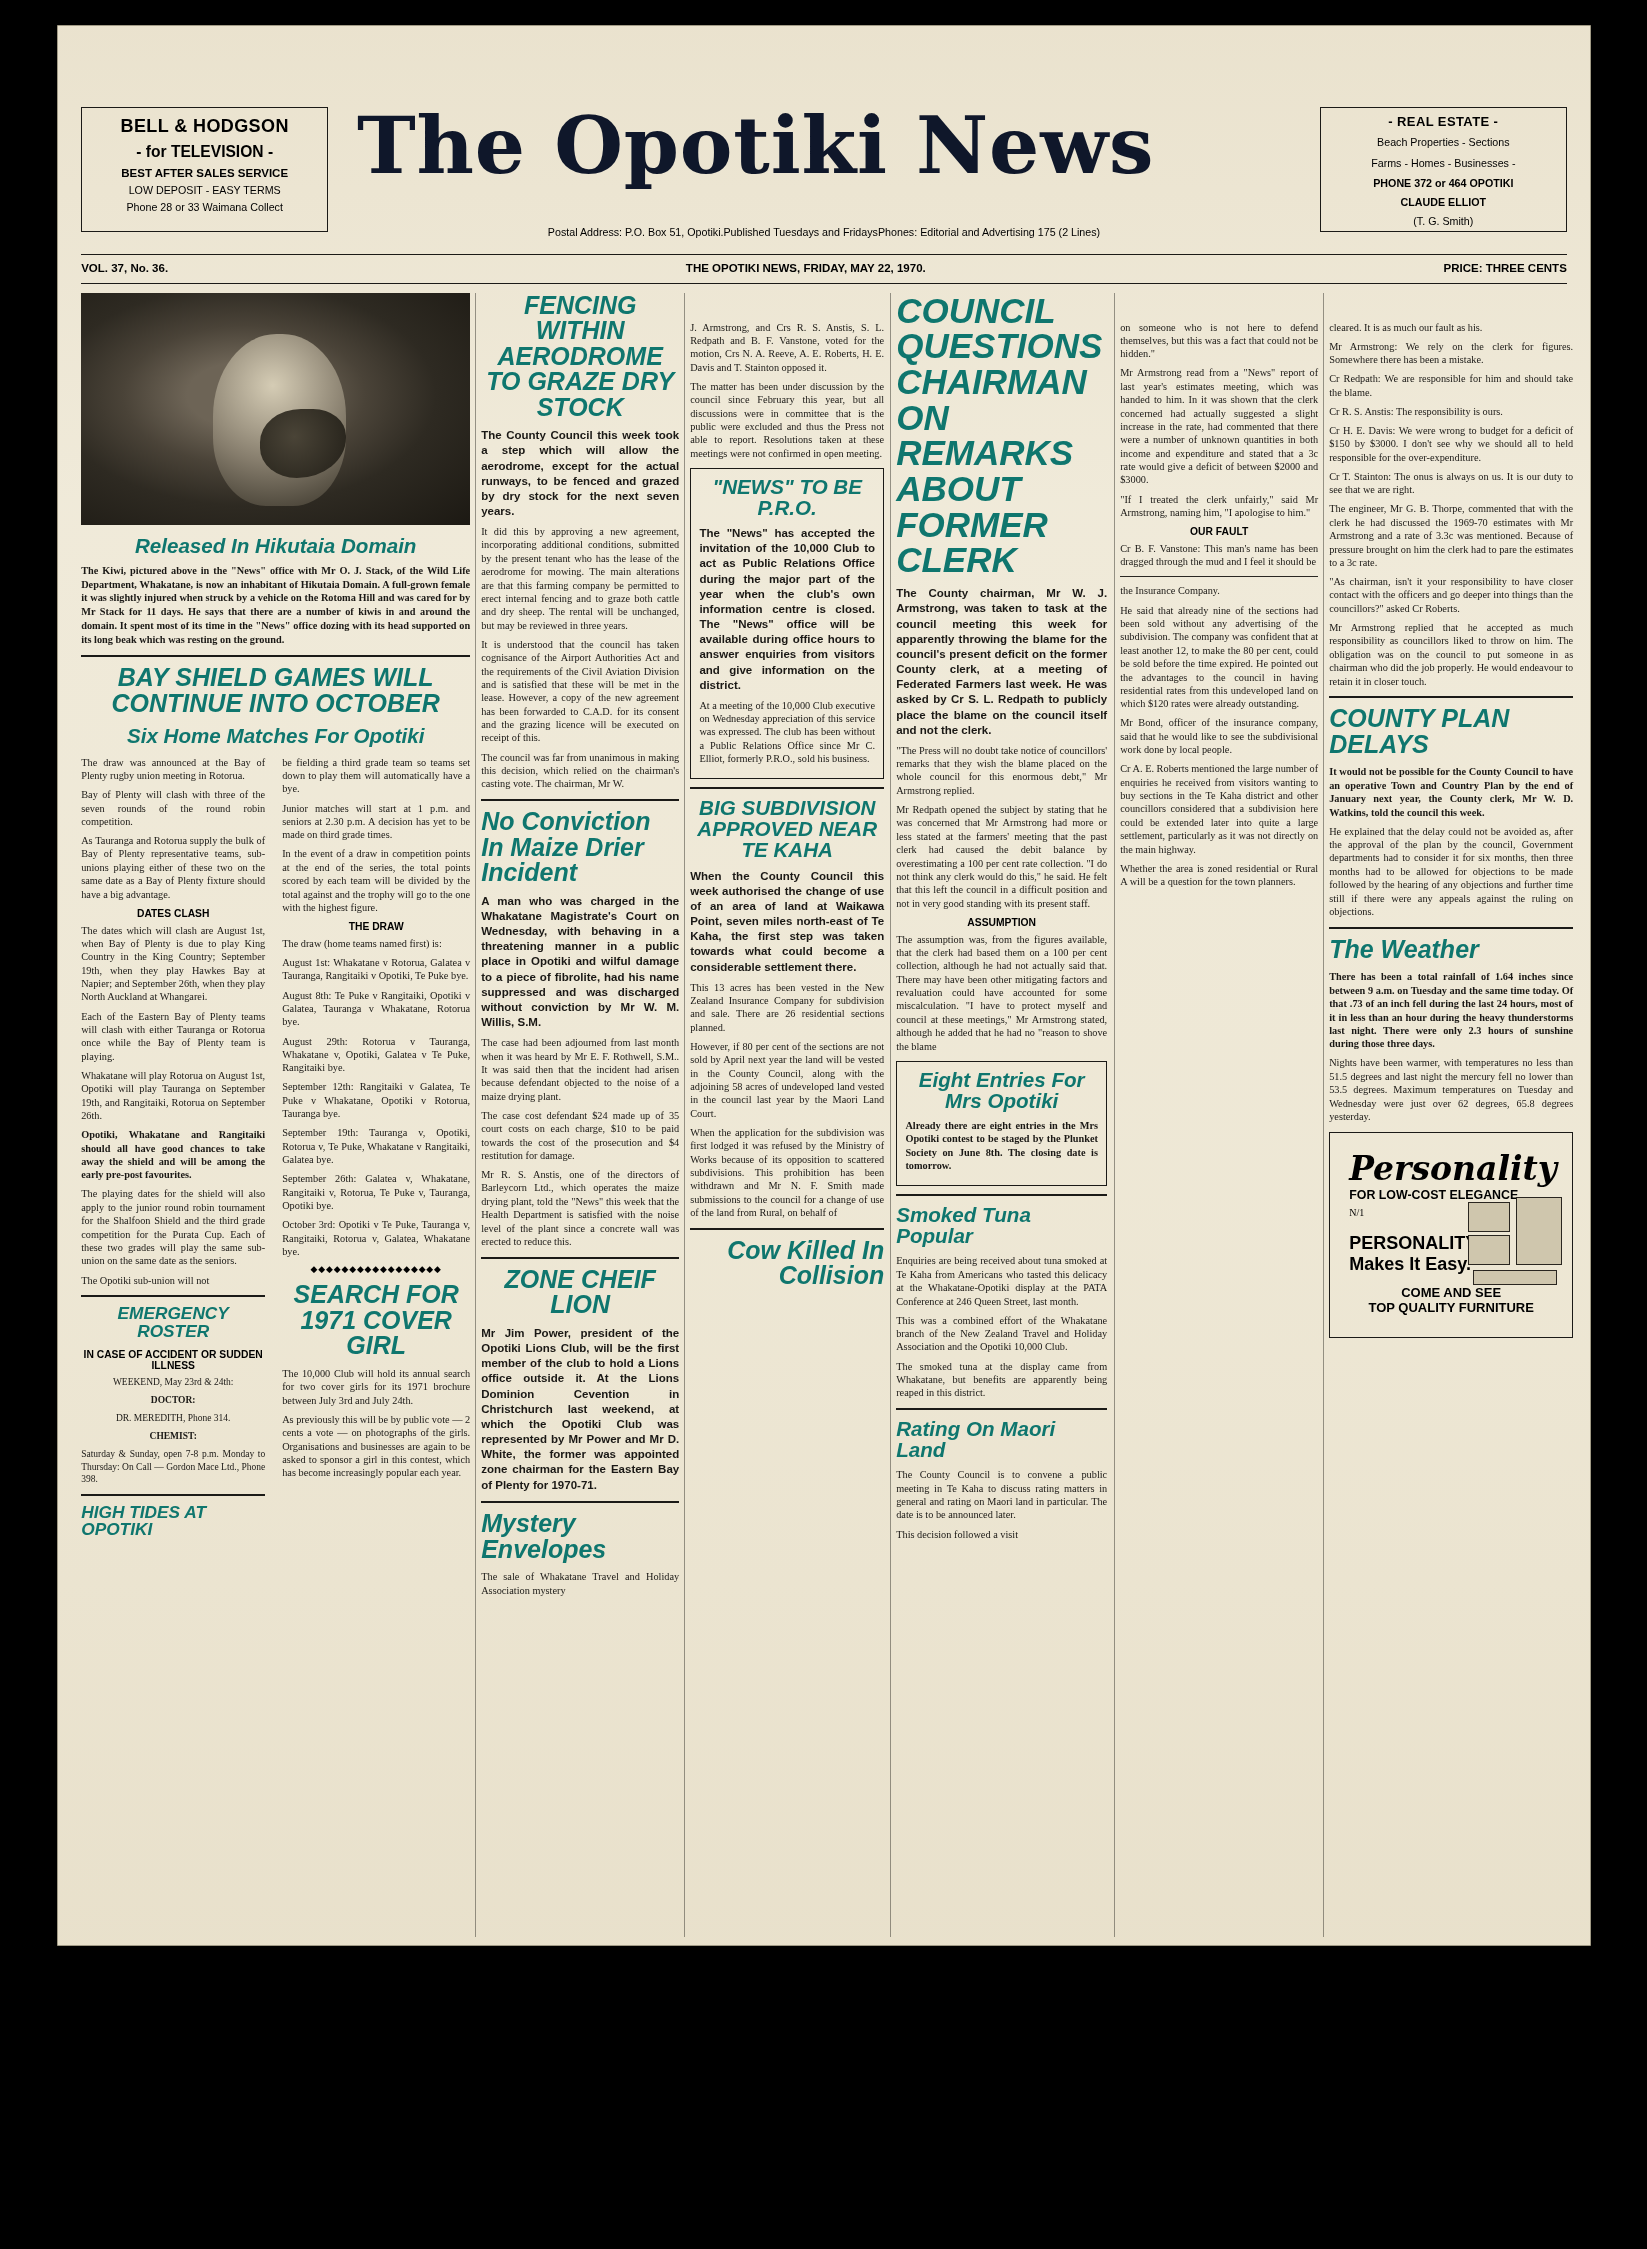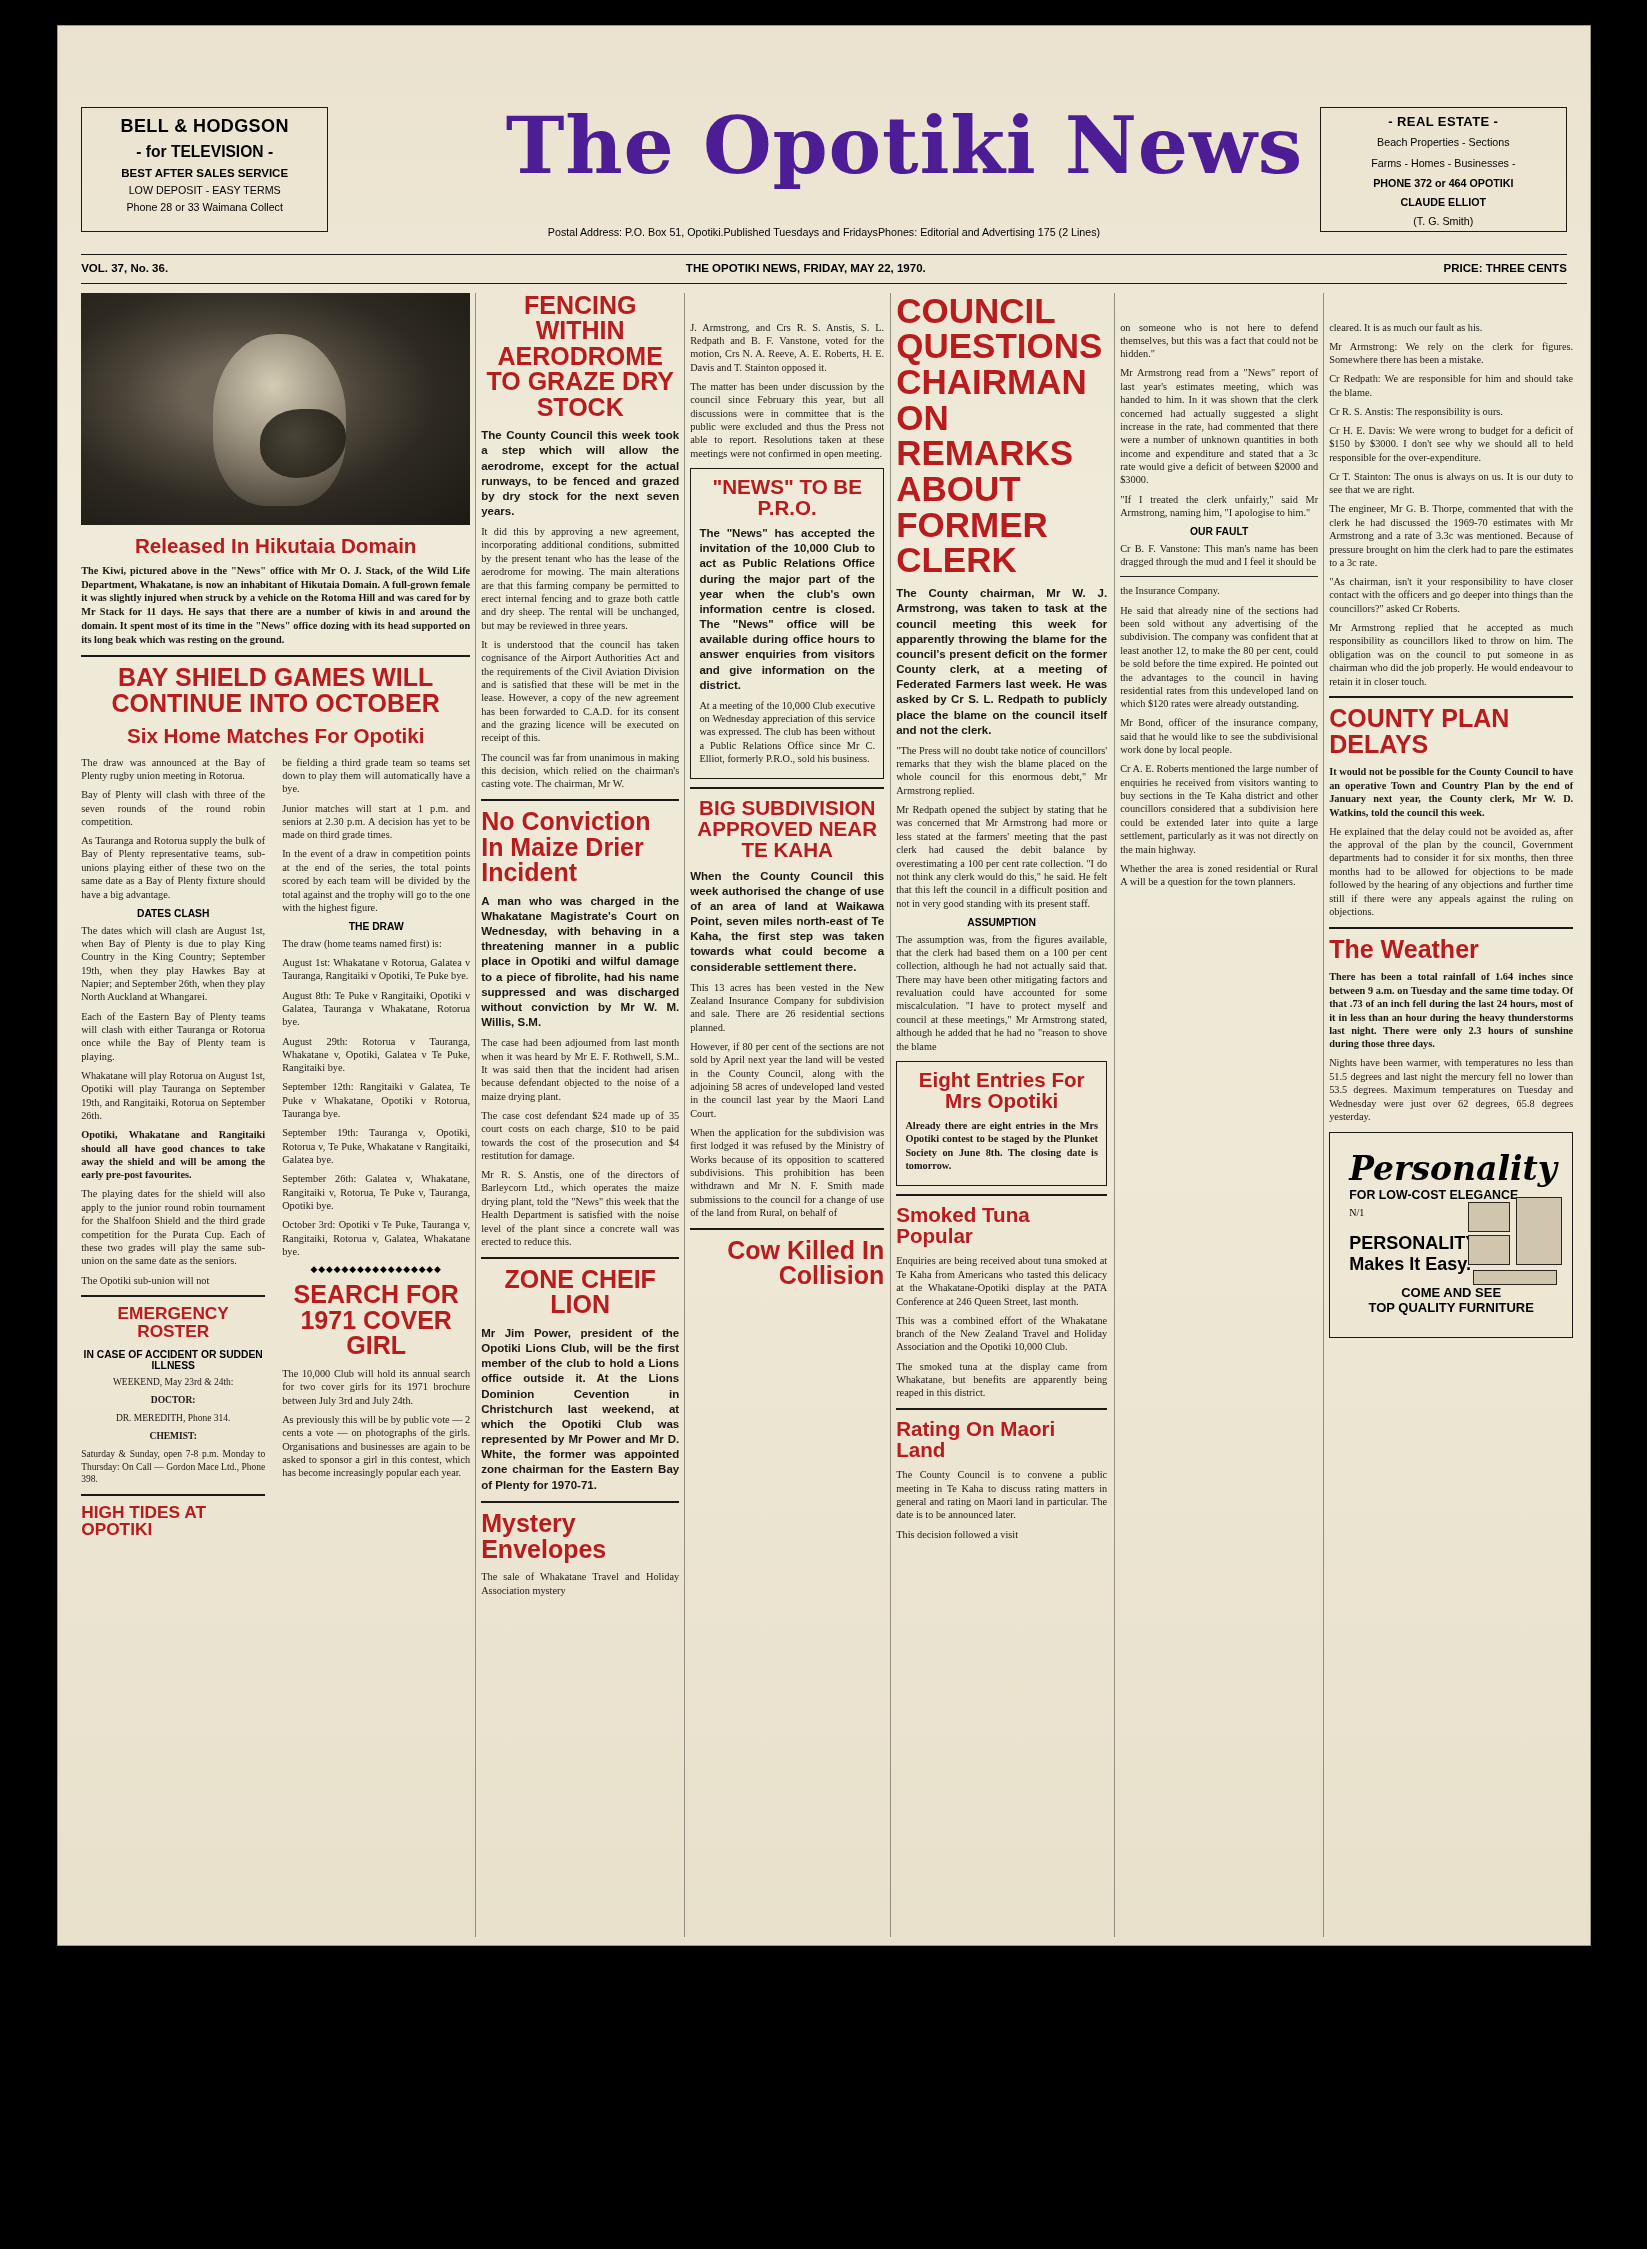--- a/index.html
+++ b/index.html
@@ -18,43 +18,43 @@
   .mh-right{right:8.2px;top:69px;width:247px;height:125px;}
   .mh-left .l1{font-family:"Liberation Sans",sans-serif;font-weight:bold;font-size:18px;letter-spacing:0.4px;margin-top:3.3px;}
   .mh-left .l2{font-family:"Liberation Sans",sans-serif;font-weight:bold;font-size:15.6px;margin-top:5.8px;}
   .mh-left .l3{font-family:"Liberation Sans",sans-serif;font-weight:bold;font-size:11.5px;margin-top:6.6px;}
   .mh-left .l4{font-family:"Liberation Sans",sans-serif;font-size:10.7px;margin-top:5px;}
   .mh-left .l5{font-family:"Liberation Sans",sans-serif;font-size:10.7px;margin-top:5px;}
   .mh-right .r1{font-family:"Liberation Sans",sans-serif;font-weight:bold;font-size:13px;letter-spacing:0.4px;margin-top:1.6px;}
   .mh-right .r2{font-family:"Liberation Sans",sans-serif;font-size:10.7px;margin-top:5.8px;line-height:1.45;}
   .mh-right .r3{font-family:"Liberation Sans",sans-serif;font-weight:bold;font-size:10.7px;margin-top:4.1px;line-height:1.45;}
   .mh-right .r4{font-family:"Liberation Sans",sans-serif;font-size:10.7px;margin-top:4.1px;}
-  .title{position:absolute;left:272px;right:272px;top:68px;text-align:right;
+  .title{position:absolute;left:284px;right:272px;top:68px;text-align:left;
          font-family:"Liberation Serif",serif;font-weight:bold;font-size:79px;letter-spacing:0.8px;
-         color:#4c1d95;line-height:1;}
+         color:#0f172a;line-height:1;}
   .title span{font-family:"DejaVu Serif",serif;font-weight:bold;}
   .subline{position:absolute;left:272px;right:272px;top:188px;display:flex;justify-content:center;
            font-family:"Liberation Sans",sans-serif;font-size:10.7px;}
   .rule{position:absolute;left:8.2px;right:8.2px;top:216px;border-top:1.6px solid #1b1a17;}
   .volline{position:absolute;left:8.2px;right:8.2px;top:224px;display:flex;justify-content:space-between;
            font-family:"Liberation Sans",sans-serif;font-weight:bold;font-size:11.5px;}
   .rule2{position:absolute;left:8.2px;right:8.2px;top:245px;border-top:1.6px solid #1b1a17;}
 
   
   .body{position:absolute;left:8.2px;right:8.2px;top:255px;bottom:0;}
   .col{position:absolute;top:0;bottom:0;}
   .c1{left:0;width:389px;}
   .c2{left:400px;width:198px;}
   .c3{left:609px;width:194px;}
   .c4{left:815px;width:211px;}
   .c5{left:1039px;width:198px;}
   .c6{left:1248px;width:244px;}
   .vline{position:absolute;top:0;bottom:0;width:0.8px;background:#3a3730;opacity:.5;}
 
-  h1.hl{font-family:"Liberation Sans",sans-serif;font-weight:bold;line-height:1.02;margin:0 0 8.2px 0;color:#b91c1c;}
+  h1.hl{font-family:"Liberation Sans",sans-serif;font-weight:bold;line-height:1.02;margin:0 0 8.2px 0;color:#0f766e;font-style:italic;}
   .hl-xl{font-size:35px;}
   .hl-lg{font-size:25px;}
   .hl-md{font-size:20.6px;}
   .hl-sm{font-size:17.3px;}
   .hl-c{text-align:center;}
   p{margin:0 0 5.8px 0;font-size:10.3px;line-height:1.3;text-align:justify;color:#1a1815;}
   p.lead{font-family:"Liberation Sans",sans-serif;font-weight:bold;font-size:11.5px;line-height:1.32;text-align:justify;}
   p.bold{font-weight:bold;}
   .sub{font-family:"Liberation Sans",sans-serif;font-weight:bold;font-size:10.3px;text-align:center;margin:6.6px 0 5px;}
   .hr{border-top:0.8px solid #2a2722;margin:7.4px 0;}

